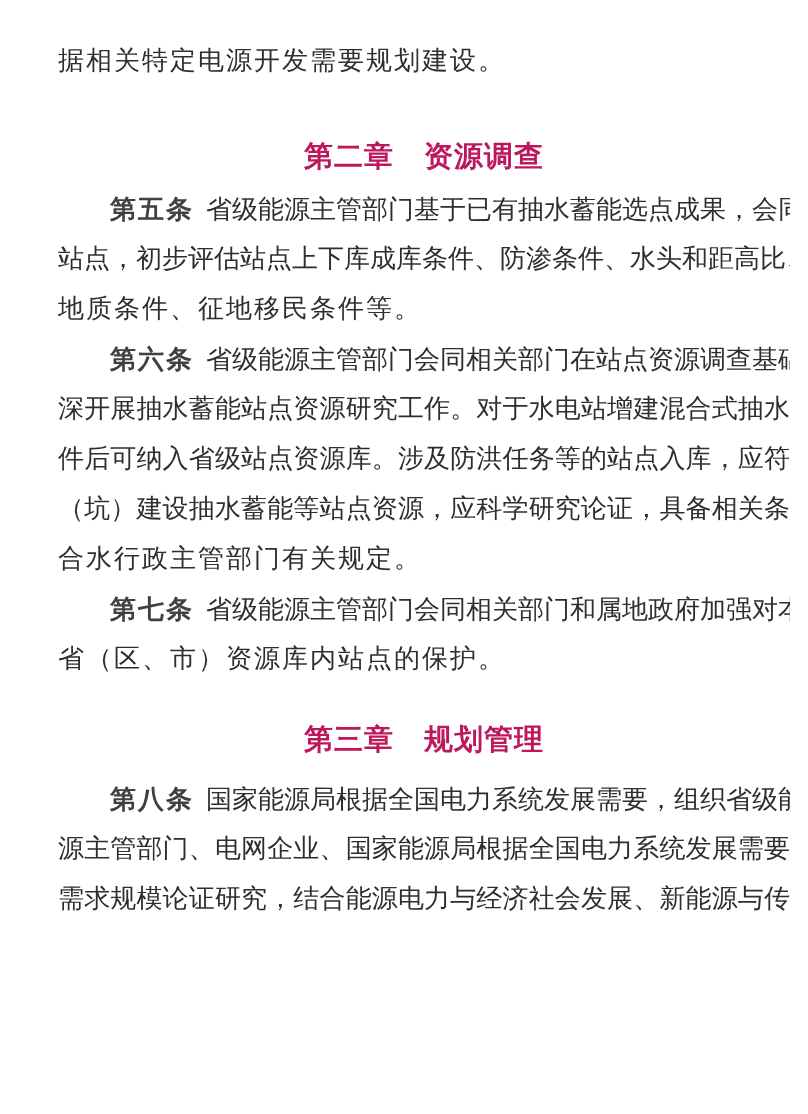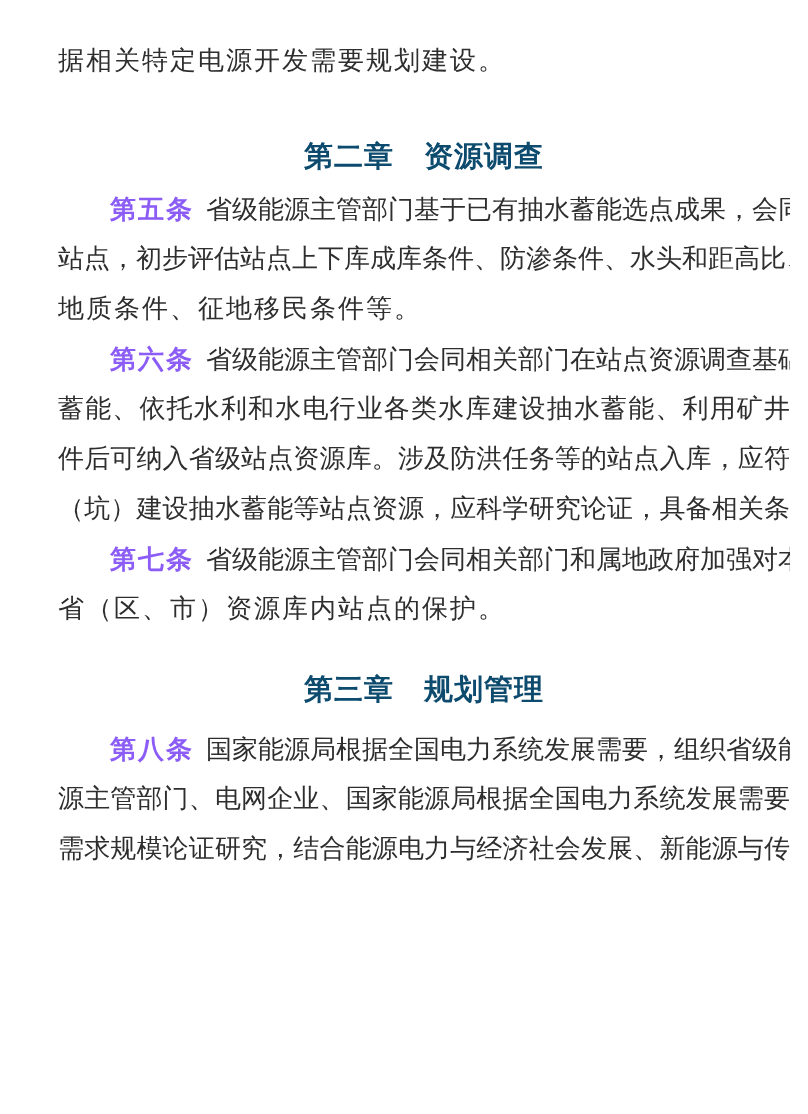--- a/index.html
+++ b/index.html
@@ -39,35 +39,35 @@
     -moz-text-align-last: left;
     letter-spacing: 2px;
   }
   .line.first-line {
     padding-left: 52px;
     width: 680px;
   }
   .article-no {
     font-family: "Liberation Sans", "DejaVu Sans", sans-serif;
     font-weight: bold;
-    color: #8b5cf6;
+    color: #404040;
     letter-spacing: 2px;
     margin-right: 12px;
   }
   .chapter-heading {
     height: 50px;
     line-height: 50px;
     text-align: center;
     text-align-last: center;
     -moz-text-align-last: center;
     font-family: "Liberation Sans", "DejaVu Sans", sans-serif;
     font-weight: bold;
     font-size: 29px;
     letter-spacing: 1px;
-    color: #0c4a6e;
+    color: #be185d;
   }
   .chapter-heading.ch2 {
     margin-top: 45px;
     margin-bottom: 3px;
   }
   .chapter-heading.ch3 {
     margin-top: 30px;
     margin-bottom: 10px;
   }
 </style>
@@ -86,23 +86,24 @@
         <span class="article-no">第五条</span><span>省级能源主管部门基于已有抽水蓄能选点成果，会同</span>
       </div>
       <div class="line">站点，初步评估站点上下库成库条件、防渗条件、水头和距高比、</div>
       <div class="line no-stretch">地质条件、征地移民条件等。</div>
     </div>
 
     <div>
       <div class="line first-line">
         <span class="article-no">第六条</span><span>省级能源主管部门会同相关部门在站点资源调查基础</span>
       </div>
-      <div class="line">蓄能、依托水利和水电行业各类水库建设抽水蓄能、利用矿井</div>
+      <div class="line">深开展抽水蓄能站点资源研究工作。对于水电站增建混合式抽水</div>
       <div class="line">件后可纳入省级站点资源库。涉及防洪任务等的站点入库，应符</div>
       <div class="line">（坑）建设抽水蓄能等站点资源，应科学研究论证，具备相关条</div>
+      <div class="line no-stretch">合水行政主管部门有关规定。</div>
     </div>
 
     <div>
       <div class="line first-line">
         <span class="article-no">第七条</span><span>省级能源主管部门会同相关部门和属地政府加强对本</span>
       </div>
       <div class="line no-stretch">省（区、市）资源库内站点的保护。</div>
     </div>
 
     <div class="chapter-heading ch3">第三章　规划管理</div>

